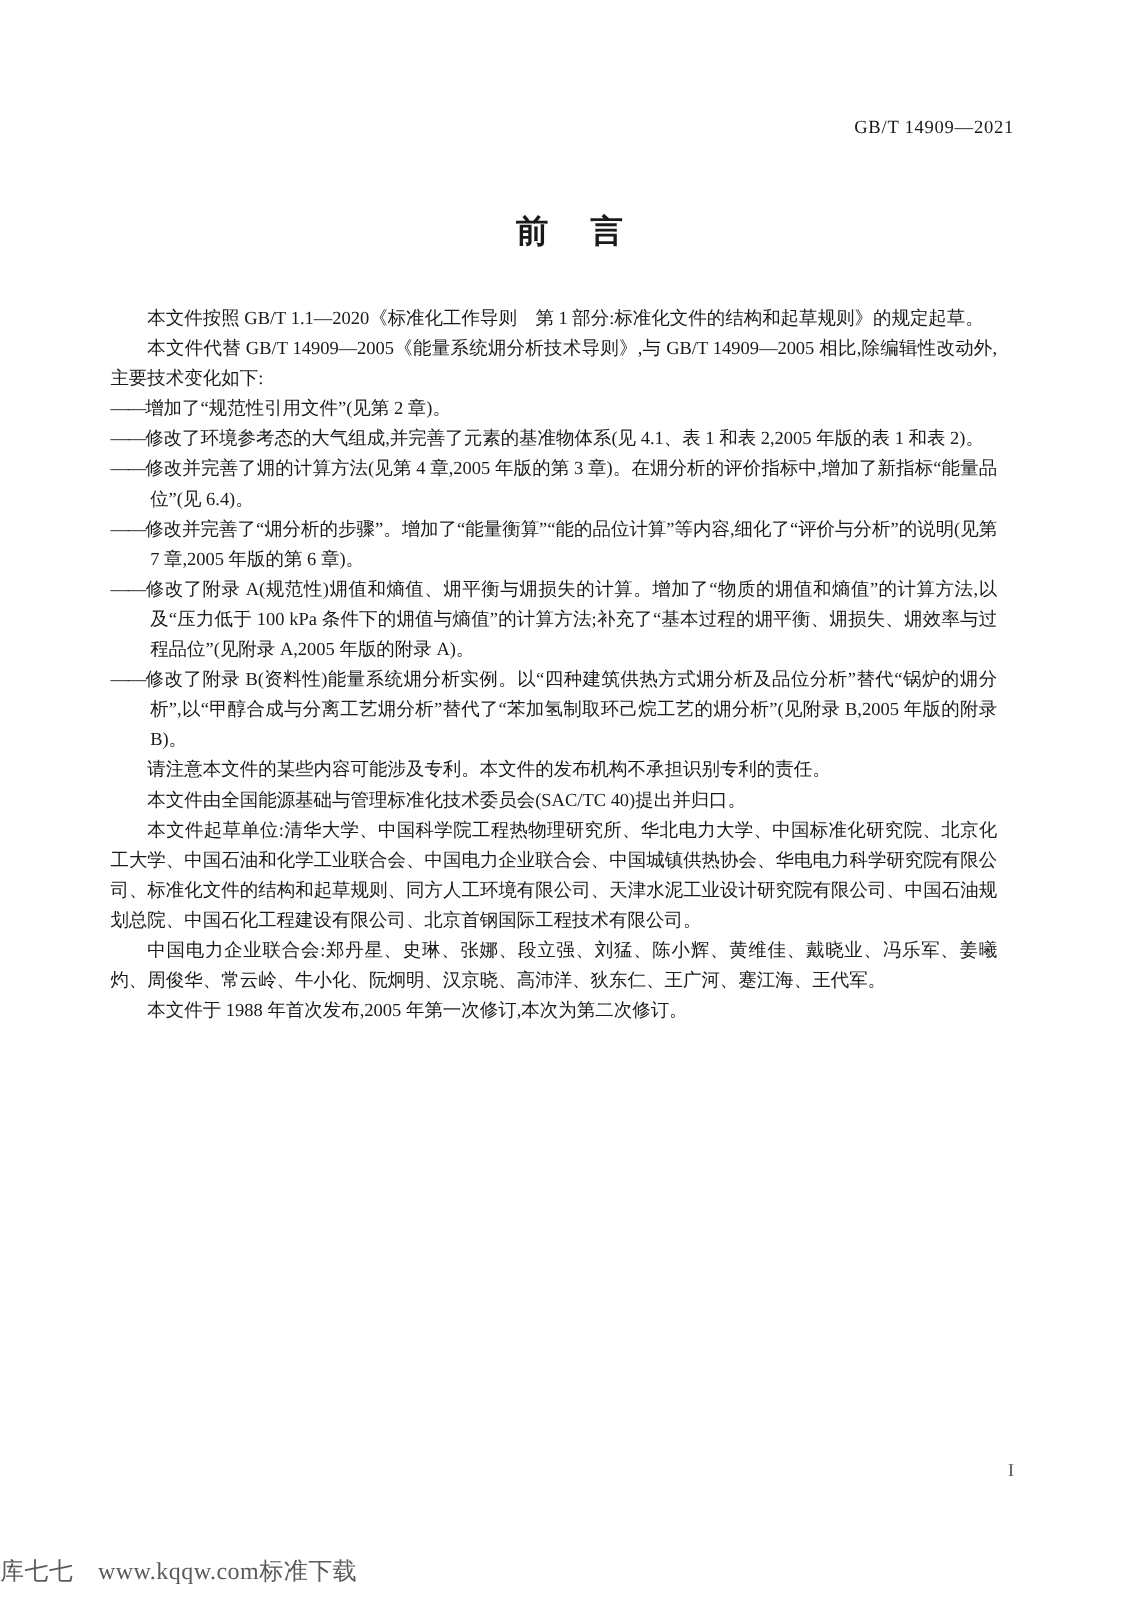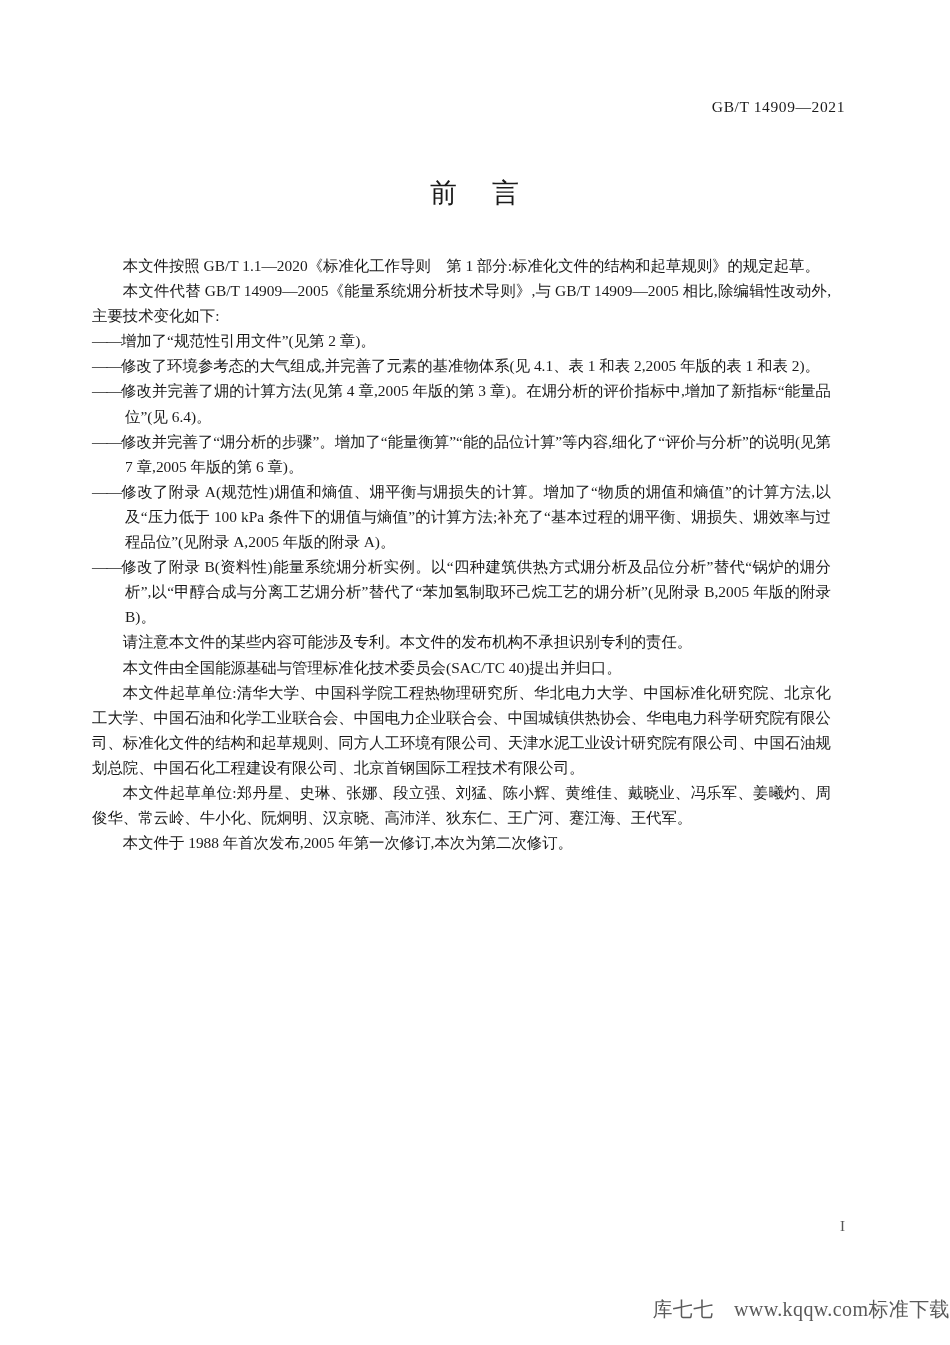--- a/index.html
+++ b/index.html
@@ -33,21 +33,21 @@
   }
 
   
   .doc-title {
     position: absolute;
     top: 175px;
     left: 0;
     width: 950px;
     text-align: center;
     font-size: 27px;
-    font-weight: normal;
+    font-weight: bold;
     letter-spacing: 1px;
   }
   .doc-title .gap {
     display: inline-block;
     width: 34px;
   }
 
   
   .content {
     position: absolute;
@@ -87,21 +87,21 @@
     font-size: 15px;
     color: #555;
   }
 
   
   .watermark {
     position: absolute;
     top: 1296px;
     left: 0;
     width: 950px;
-    text-align: right;
+    text-align: left;
     font-size: 20px;
     color: #5a5a5a;
     letter-spacing: 0.4px;
     white-space: nowrap;
   }
 </style>
 </head>
 <body>
 
 <div class="page">
@@ -120,21 +120,21 @@
     <p class="dash-item"><span class="dash">——</span><span>增加了“规范性引用文件”(见第 2 章)。</span></p>
     <p class="dash-item"><span class="dash">——</span><span>修改了环境参考态的大气组成,并完善了元素的基准物体系(见 4.1、表 1 和表 2,2005 年版的表 1 和表 2)。</span></p>
     <p class="dash-item"><span class="dash">——</span><span>修改并完善了㶲的计算方法(见第 4 章,2005 年版的第 3 章)。在㶲分析的评价指标中,增加了新指标“能量品位”(见 6.4)。</span></p>
     <p class="dash-item"><span class="dash">——</span><span>修改并完善了“㶲分析的步骤”。增加了“能量衡算”“能的品位计算”等内容,细化了“评价与分析”的说明(见第 7 章,2005 年版的第 6 章)。</span></p>
     <p class="dash-item"><span class="dash">——</span><span>修改了附录 A(规范性)㶲值和熵值、㶲平衡与㶲损失的计算。增加了“物质的㶲值和熵值”的计算方法,以及“压力低于 100 kPa 条件下的㶲值与熵值”的计算方法;补充了“基本过程的㶲平衡、㶲损失、㶲效率与过程品位”(见附录 A,2005 年版的附录 A)。</span></p>
     <p class="dash-item"><span class="dash">——</span><span>修改了附录 B(资料性)能量系统㶲分析实例。以“四种建筑供热方式㶲分析及品位分析”替代“锅炉的㶲分析”,以“甲醇合成与分离工艺㶲分析”替代了“苯加氢制取环己烷工艺的㶲分析”(见附录 B,2005 年版的附录 B)。</span></p>
 
     <p class="para">请注意本文件的某些内容可能涉及专利。本文件的发布机构不承担识别专利的责任。</p>
     <p class="para">本文件由全国能源基础与管理标准化技术委员会(SAC/TC 40)提出并归口。</p>
     <p class="para">本文件起草单位:清华大学、中国科学院工程热物理研究所、华北电力大学、中国标准化研究院、北京化工大学、中国石油和化学工业联合会、中国电力企业联合会、中国城镇供热协会、华电电力科学研究院有限公司、标准化文件的结构和起草规则、同方人工环境有限公司、天津水泥工业设计研究院有限公司、中国石油规划总院、中国石化工程建设有限公司、北京首钢国际工程技术有限公司。</p>
-    <p class="para">本文件起草单位:郑丹星、史琳、张娜、段立强、刘猛、陈小辉、黄维佳、戴晓业、冯乐军、姜曦灼、周俊华、常云岭、牛小化、阮炯明、汉京晓、高沛洋、狄东仁、王广河、蹇江海、王代军。</p>
+    <p class="para">中国电力企业联合会:郑丹星、史琳、张娜、段立强、刘猛、陈小辉、黄维佳、戴晓业、冯乐军、姜曦灼、周俊华、常云岭、牛小化、阮炯明、汉京晓、高沛洋、狄东仁、王广河、蹇江海、王代军。</p>
     <p class="para">本文件于 1988 年首次发布,2005 年第一次修订,本次为第二次修订。</p>
 
   </div>
 
   <div class="page-number">I</div>
 
   <div class="watermark">库七七　www.kqqw.com标准下载</div>
 
 </div>
 

